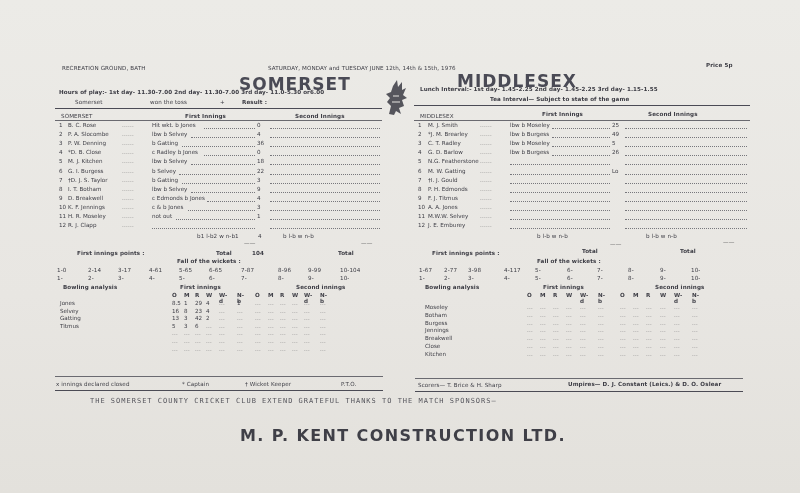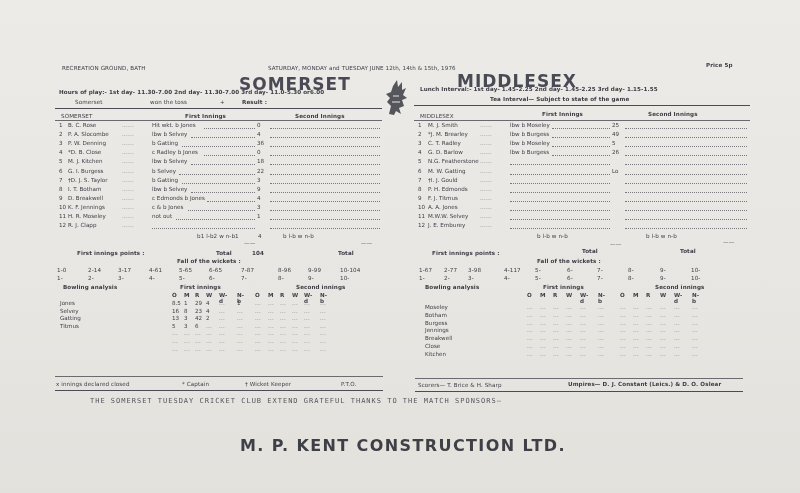--- a/index.html
+++ b/index.html
@@ -601,14 +601,14 @@
 <div class="abs tiny" style="left:182px;top:381px;">* Captain</div>
 <div class="abs tiny" style="left:245px;top:381px;">† Wicket Keeper</div>
 <div class="abs tiny" style="left:341px;top:381px;">P.T.O.</div>
 <div class="rule" style="left:55px;top:390px;width:328px;"></div>
 
 <div class="thin" style="left:415px;top:378px;width:328px;"></div>
 <div class="abs tiny" style="left:418px;top:382px;">Scorers— T. Brice &amp; H. Sharp</div>
 <div class="abs tiny bold" style="left:568px;top:381px;">Umpires— D. J. Constant (Leics.) &amp; D. O. Oslear</div>
 <div class="rule" style="left:415px;top:391px;width:328px;"></div>
 
-<div class="abs thanks" style="left:90px;top:397px;">THE SOMERSET TUESDAY CRICKET CLUB EXTEND GRATEFUL THANKS TO THE MATCH SPONSORS—</div>
-<div class="abs sponsor" style="left:240px;top:436px;">M. P. KENT CONSTRUCTION LTD.</div>
+<div class="abs thanks" style="left:90px;top:397px;">THE SOMERSET COUNTY CRICKET CLUB EXTEND GRATEFUL THANKS TO THE MATCH SPONSORS—</div>
+<div class="abs sponsor" style="left:240px;top:426px;">M. P. KENT CONSTRUCTION LTD.</div>
 
 </body></html>

